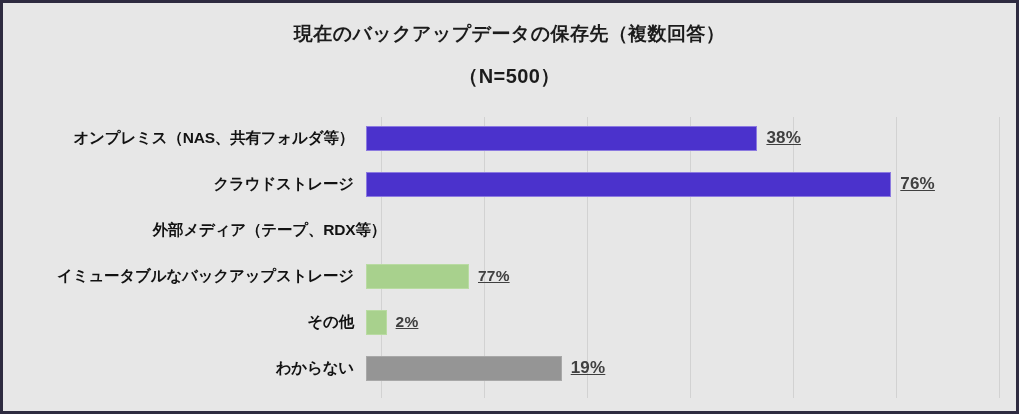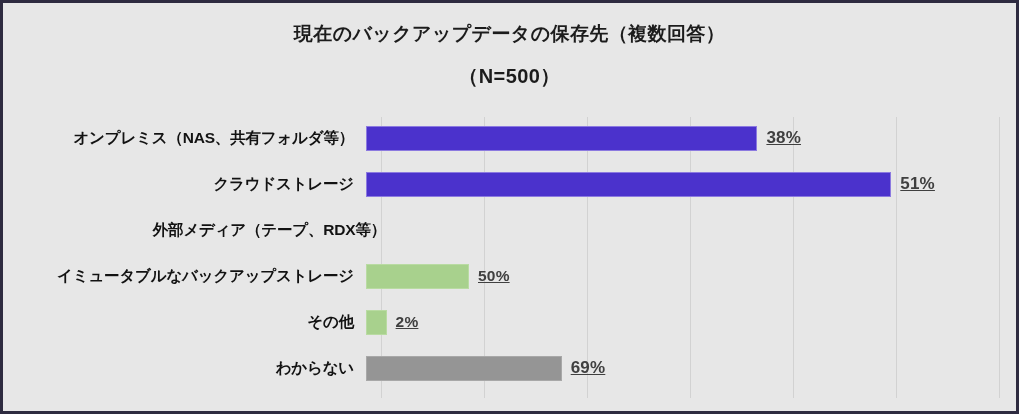--- a/index.html
+++ b/index.html
@@ -153,43 +153,43 @@
           <div class="cat-label">オンプレミス（NAS、共有フォルダ等）</div>
           <div class="bar-area">
             <div class="bar purple" style="width: 391.4px;"></div>
             <div class="value-label">38%</div>
           </div>
         </div>
         <div class="bar-row" style="top: 46px; justify-content: flex-end;">
           <div class="cat-label">クラウドストレージ</div>
           <div class="bar-area">
             <div class="bar purple" style="width: 525.3px;"></div>
-            <div class="value-label">51%</div>
+            <div class="value-label">76%</div>
           </div>
         </div>
         <div class="bar-row" style="top: 92px; padding-left: 32px;">
           <div class="cat-label">外部メディア（テープ、RDX等）</div>
         </div>
         <div class="bar-row" style="top: 138px;">
           <div class="cat-label">イミュータブルなバックアップストレージ</div>
           <div class="bar-area">
             <div class="bar green" style="width: 103px;"></div>
-            <div class="value-label small">50%</div>
+            <div class="value-label small">77%</div>
           </div>
         </div>
         <div class="bar-row" style="top: 184px;">
           <div class="cat-label">その他</div>
           <div class="bar-area">
             <div class="bar green" style="width: 20.6px;"></div>
             <div class="value-label small">2%</div>
           </div>
         </div>
         <div class="bar-row" style="top: 230px; justify-content: flex-end;">
           <div class="cat-label">わからない</div>
           <div class="bar-area">
             <div class="bar gray" style="width: 195.7px;"></div>
-            <div class="value-label">69%</div>
+            <div class="value-label">19%</div>
           </div>
         </div>
       </div>
   </div>
 
 </div>
 
 </body></html>

